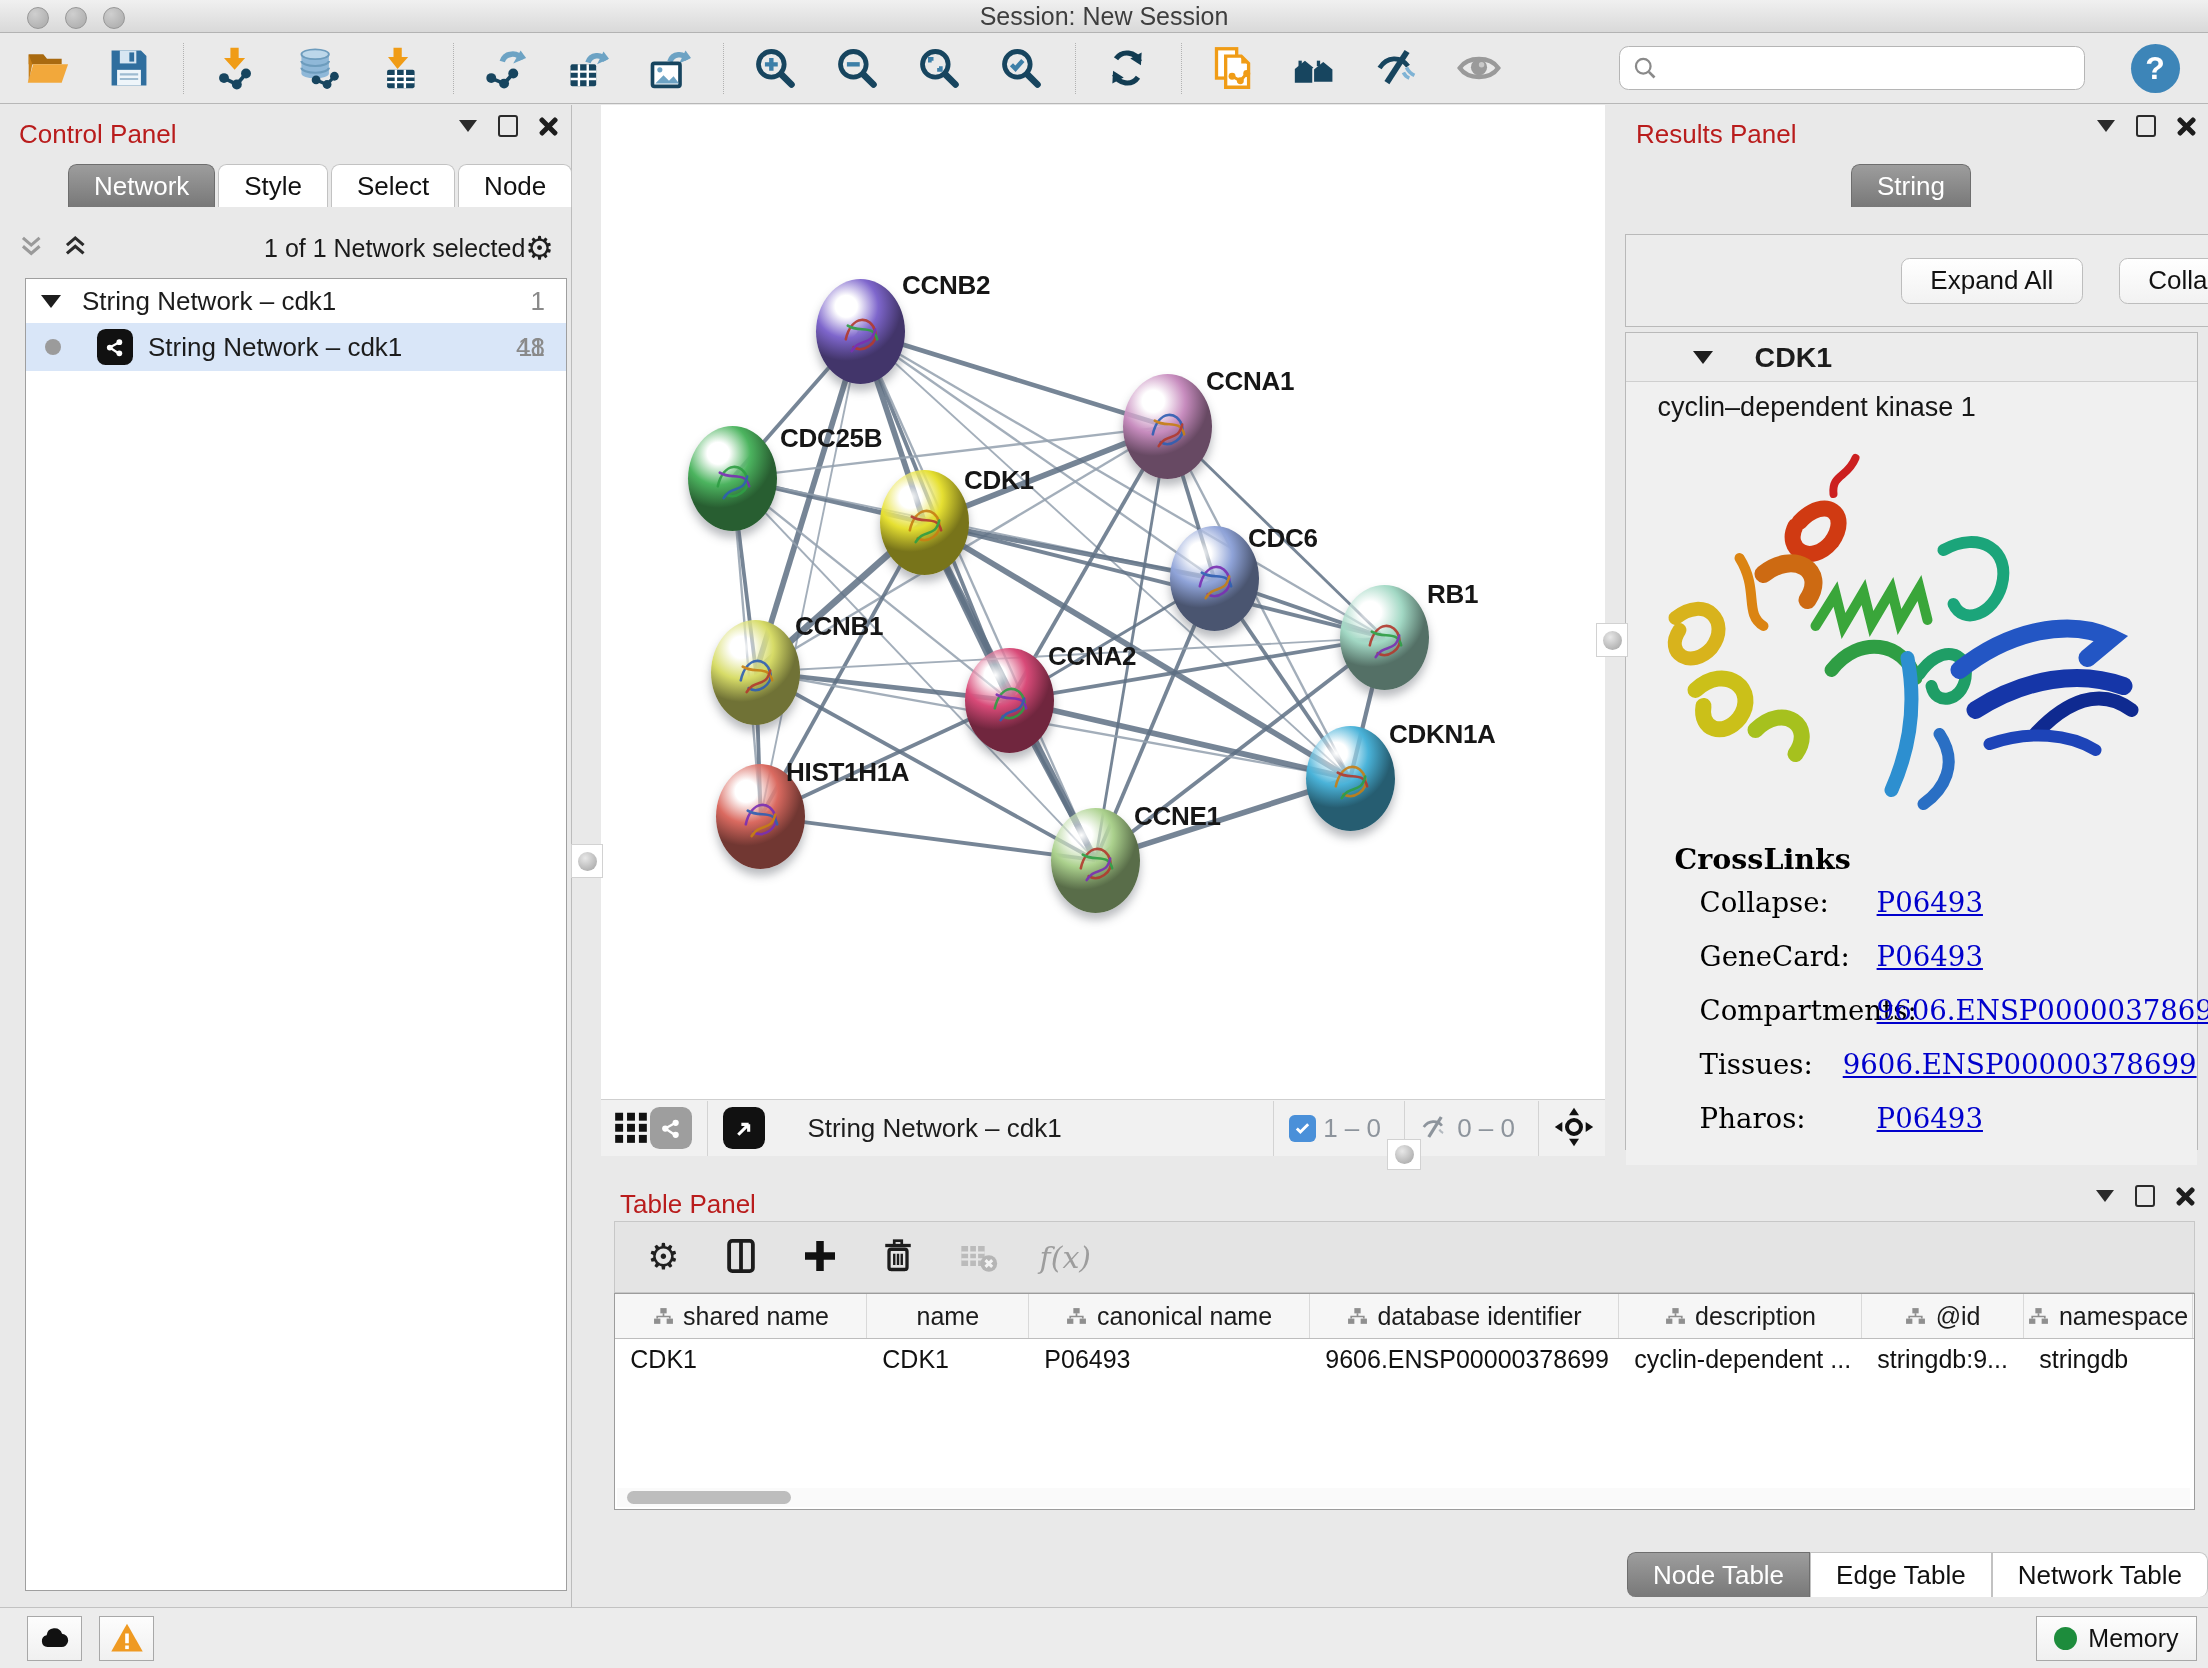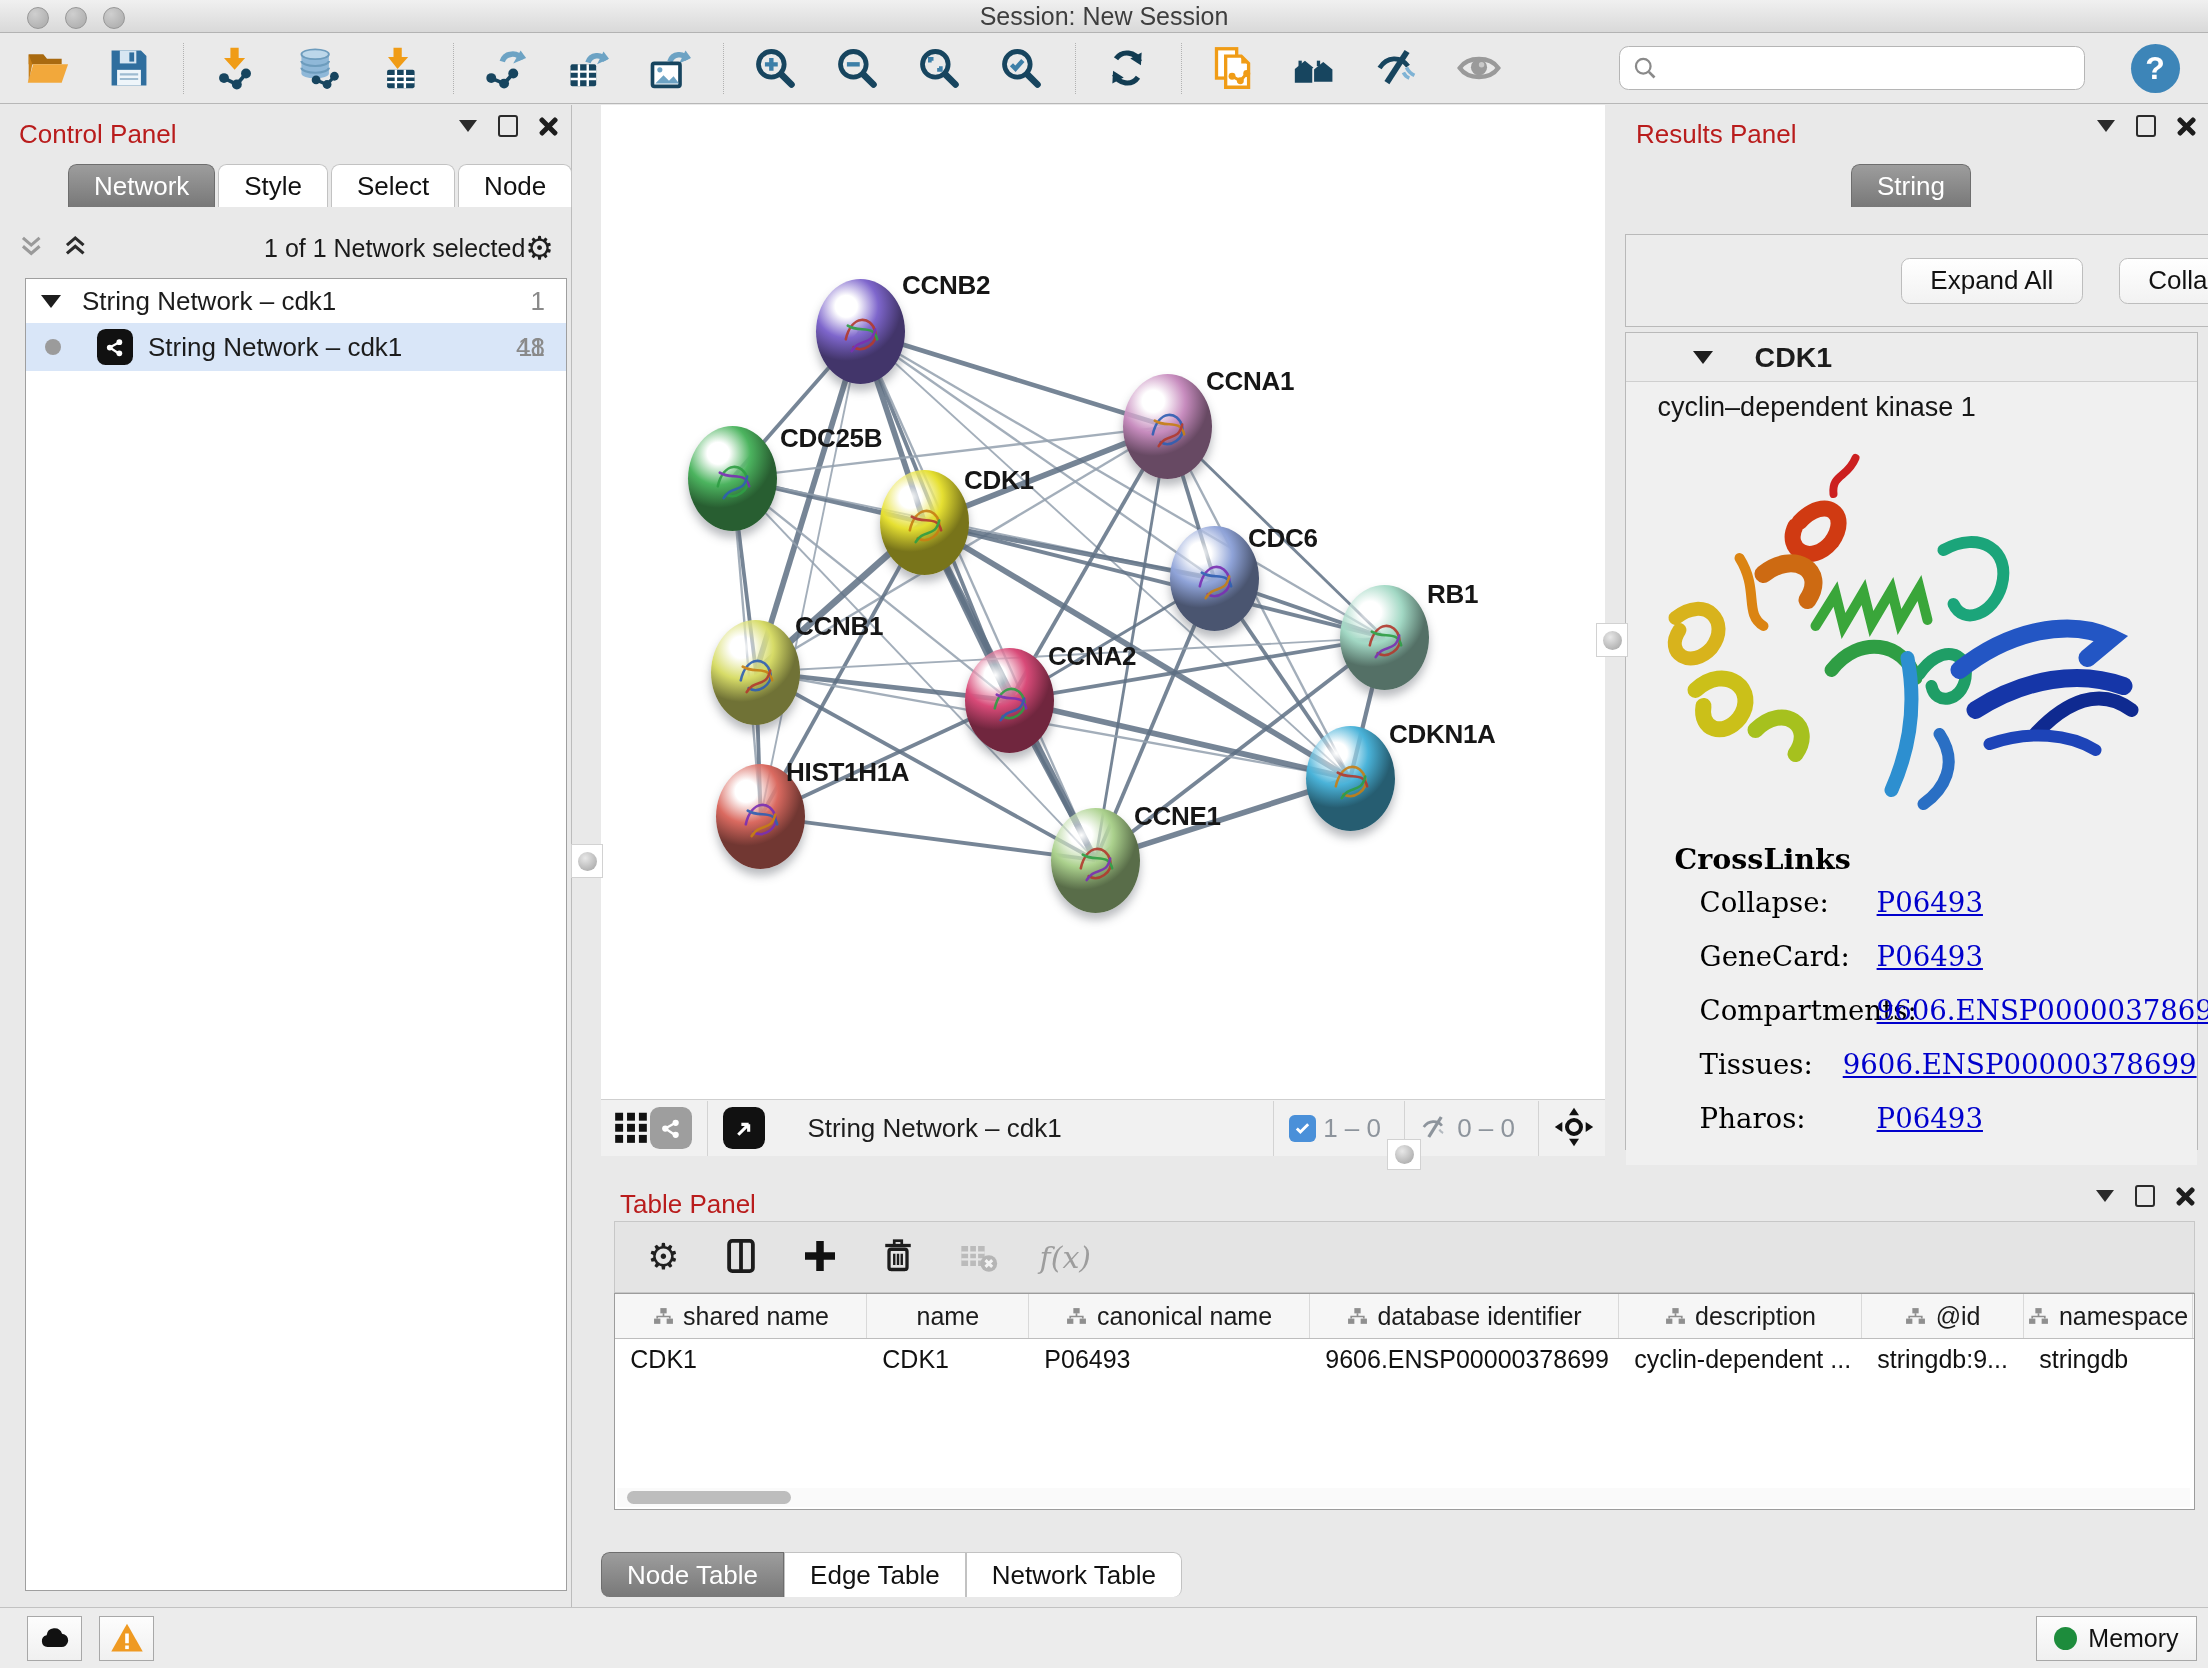--- a/index.html
+++ b/index.html
@@ -103,21 +103,21 @@
     background:#e4e4e4;border:1px solid #c7c7c7;display:flex;align-items:center;gap:42px;padding-left:32px;}
   .tp-table{position:absolute;left:13.3px;top:118px;width:1581px;height:217px;box-sizing:border-box;
     background:#fff;border:1.9px solid #9c9c9c;}
   .thead{display:flex;height:44px;background:#f6f6f6;border-bottom:1.9px solid #bdbdbd;}
   .th{display:flex;align-items:center;justify-content:center;gap:9.5px;font-size:25px;color:#1b1b1b;
     border-right:1px solid #d9d9d9;box-sizing:border-box;overflow:hidden;white-space:nowrap;}
   .trow{display:flex;height:40px;}
   .td{font-size:25px;color:#111;padding:5.7px 0 0 15px;box-sizing:border-box;overflow:hidden;white-space:nowrap;}
   .tp-scroll{position:absolute;left:1.9px;bottom:1.9px;width:1573px;height:19px;background:#fafafa;}
   .tp-thumb{position:absolute;left:9.5px;top:2.9px;width:164px;height:13.3px;border-radius:6.7px;background:#bdbdbd;}
-  .tp-tabs{position:absolute;left:0;right:0;top:377px;display:flex;justify-content:flex-start;}
+  .tp-tabs{position:absolute;left:0;right:0;top:377px;display:flex;justify-content:flex-end;}
   .tp-tabs .tab{border-radius:8.6px;height:44px;line-height:44px;margin:0;}
   .tp-tabs .tab.mid{border-radius:0;}
   .tp-tabs .tab:first-child{border-radius:8.6px 0 0 8.6px;}
   .tp-tabs .tab:last-child{border-radius:0 8.6px 8.6px 0;}
   .fx-glyph{font-family:"DejaVu Serif",serif;font-style:italic;font-size:30px;color:#9d9d9d;}
   
   #status-bar{position:absolute;left:0;top:1607px;width:2208px;height:61px;background:#ececec;
     border-top:1px solid #c2c2c2;}
   .sb-btn{position:absolute;top:7.6px;width:55px;height:45px;background:linear-gradient(#fdfdfd,#f0f0f0);
     border:1.9px solid #a8a8a8;display:flex;align-items:center;justify-content:center;}

